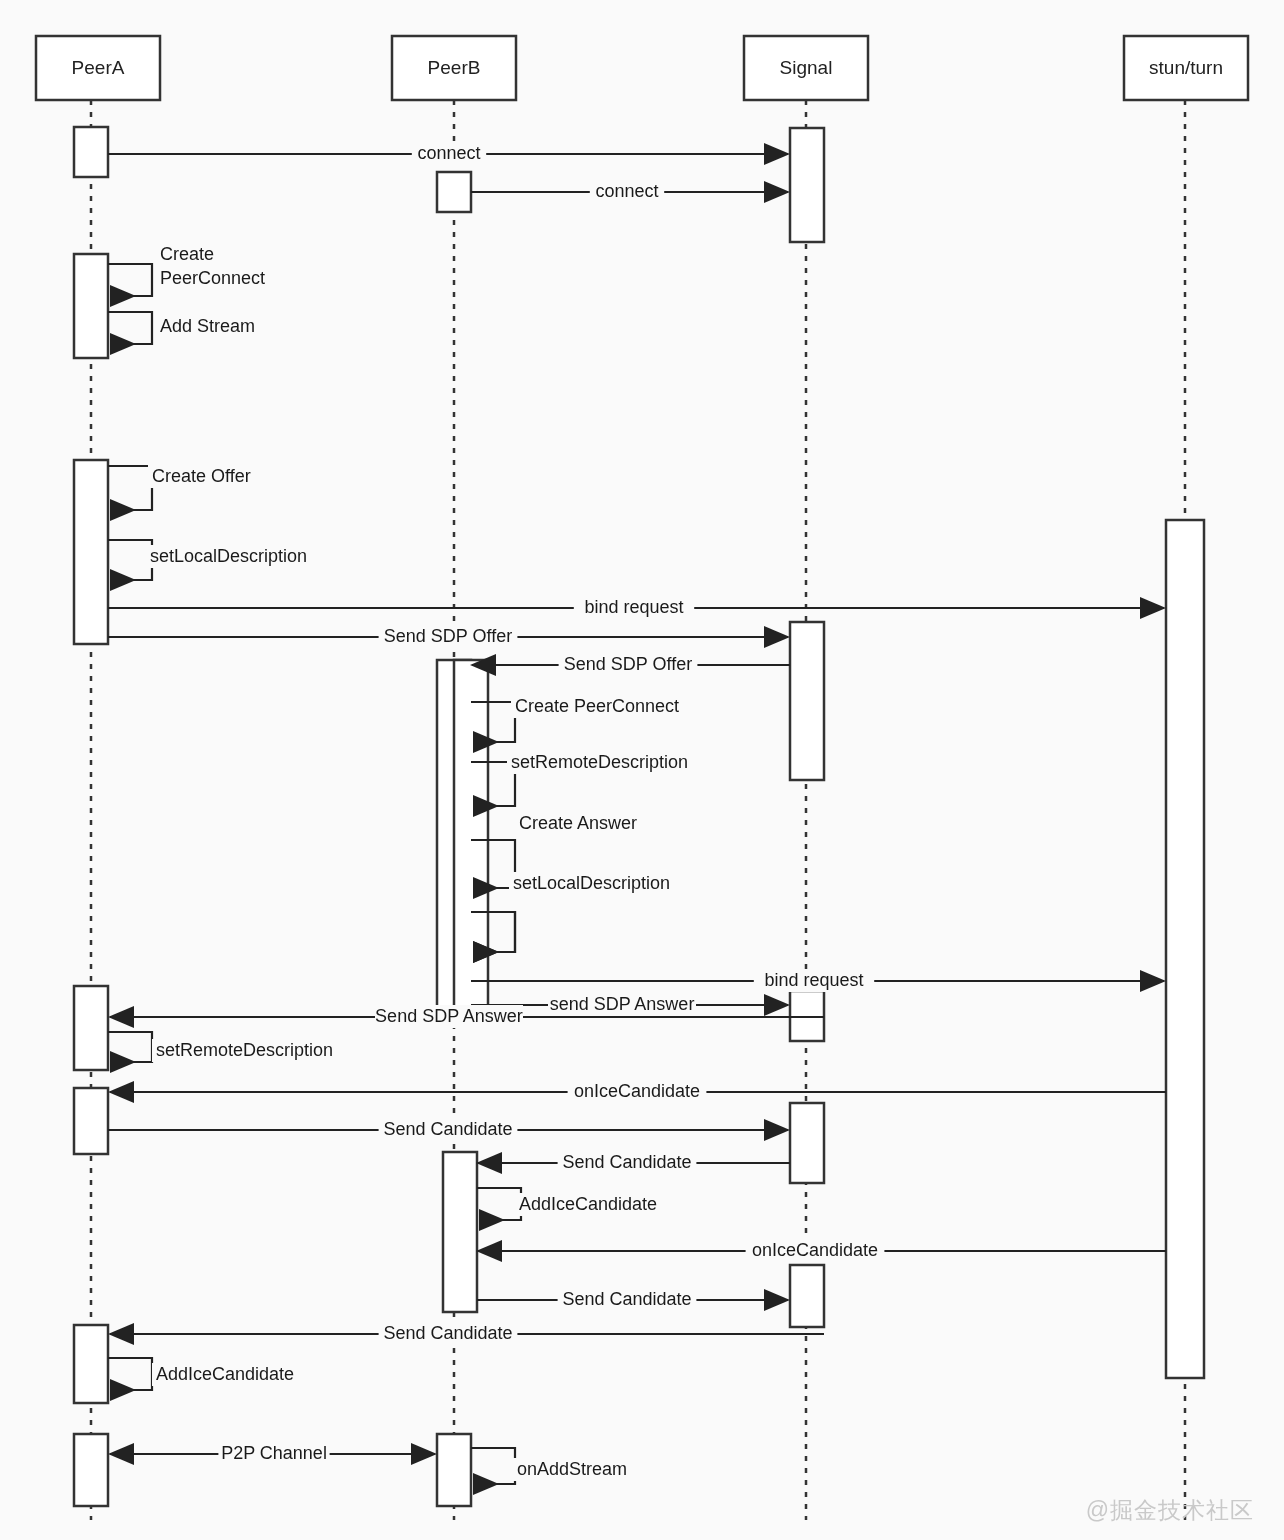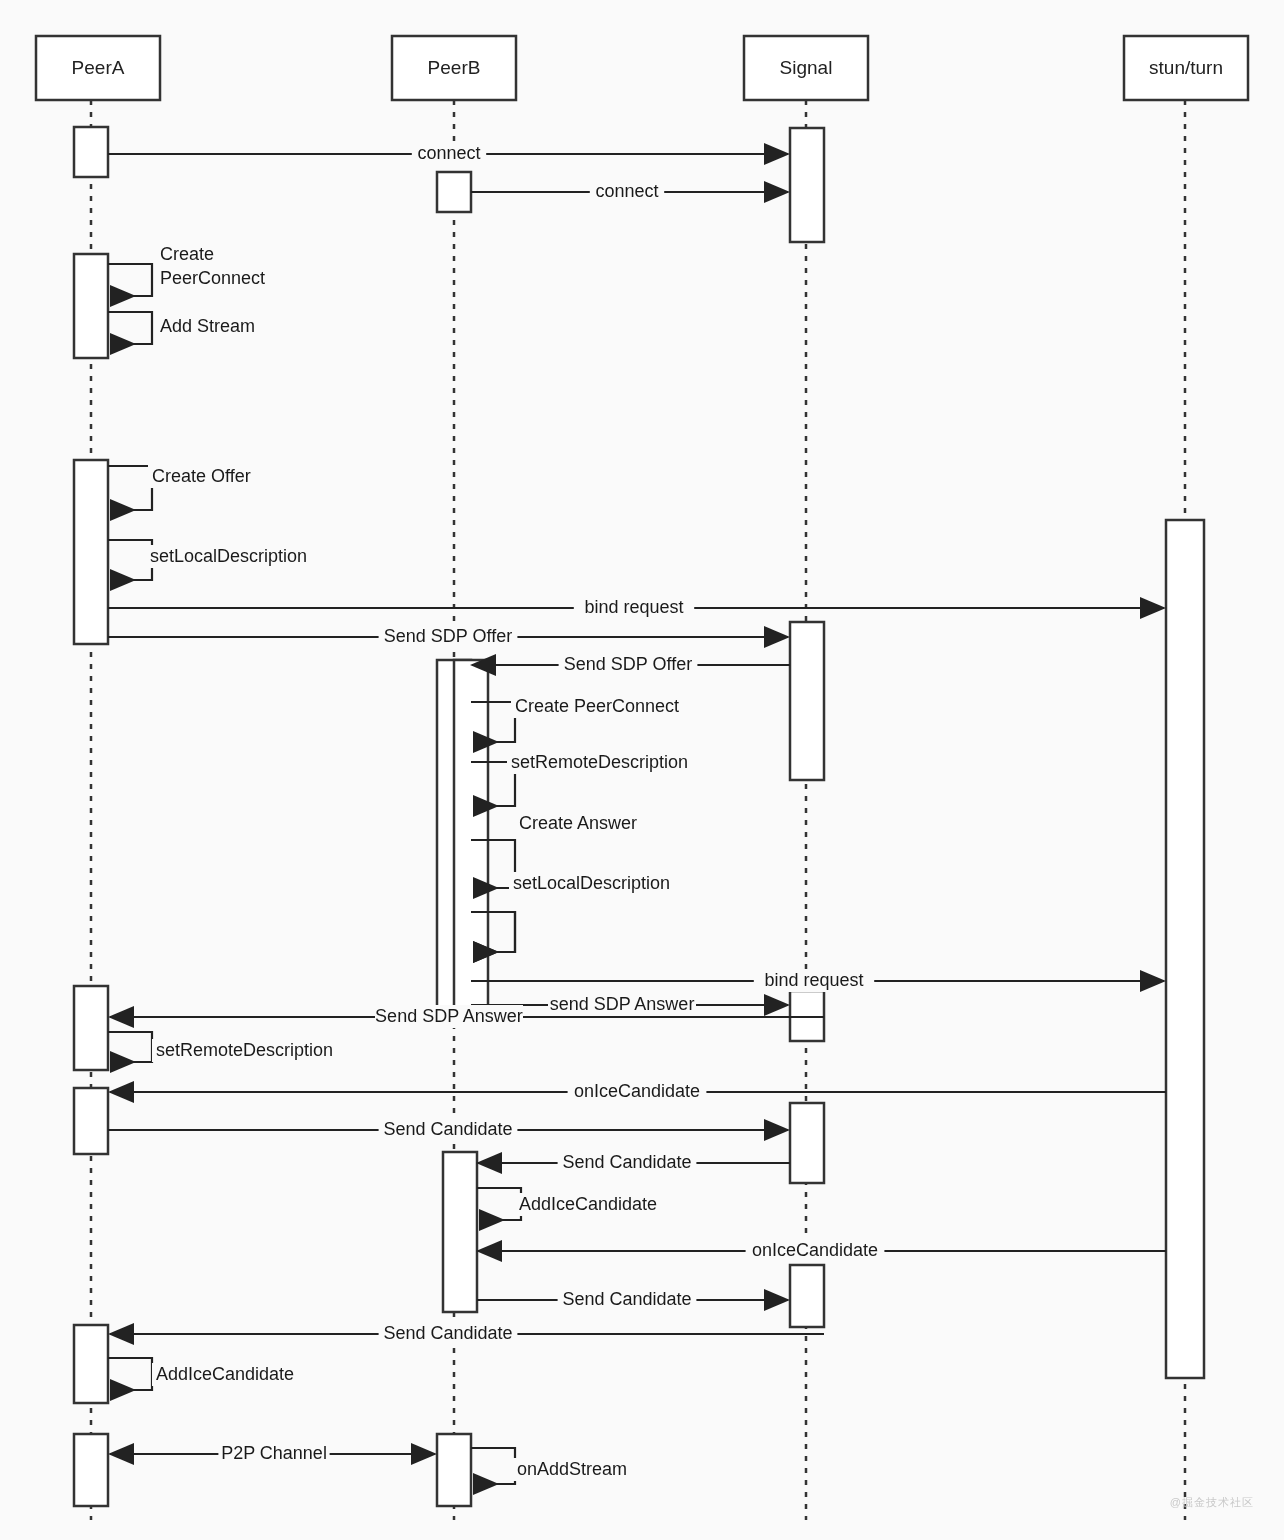--- a/index.html
+++ b/index.html
@@ -68,23 +68,23 @@
     fill: #1a1a1a;
     text-anchor: start;
     dominant-baseline: middle;
   }
   .label-bg {
     fill: #fafafa;
   }
   .watermark {
     position: absolute;
     right: 30px;
-    bottom: 30px;
-    font-family: "Liberation Sans", sans-serif;
-    font-size: 11px;
+    bottom: 14px;
+    font-family: "Liberation Sans", sans-serif;
+    font-size: 23px;
     color: #c9c9c9;
     letter-spacing: 1px;
     user-select: none;
   }
 </style>
 </head>
 <body>
 
 <div id="diagram-root">
   <svg id="seq" viewBox="0 0 1284 1540" xmlns="http://www.w3.org/2000/svg">

